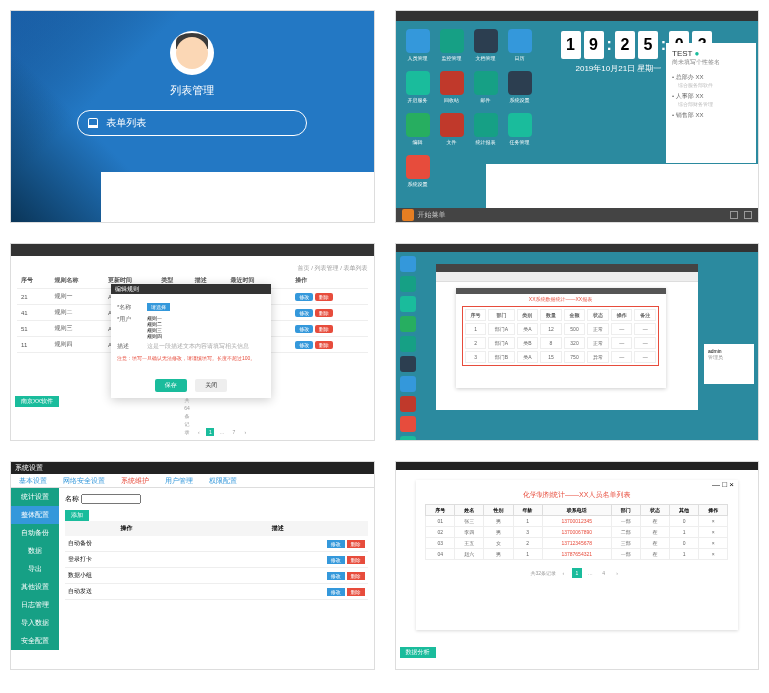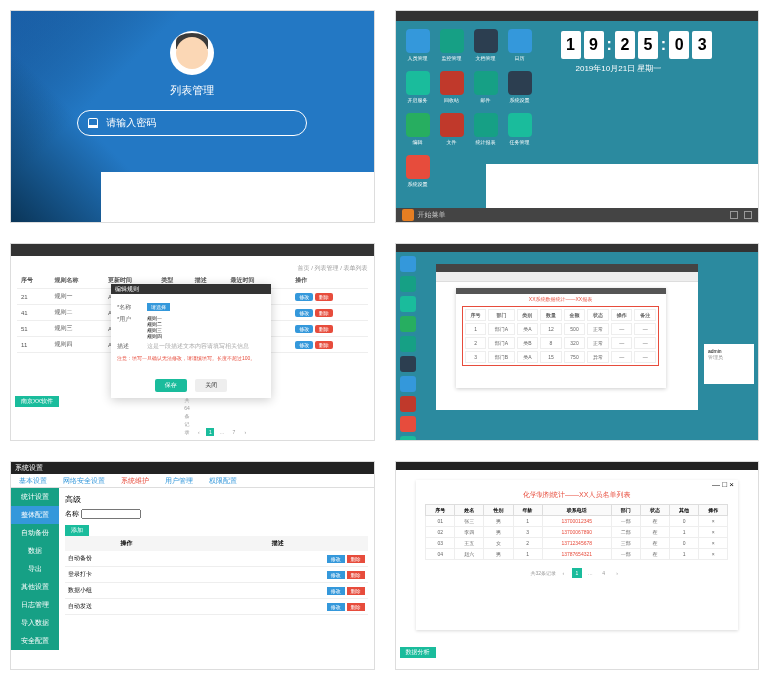--- a/index.html
+++ b/index.html
@@ -128,21 +128,21 @@
 
 <div class="shot s1">
   <div class="poly"></div>
   <div class="avatar">
     <div class="avatar-hair"></div>
     <div class="avatar-face"></div>
   </div>
   <div class="title">列表管理</div>
   <div class="input-row">
     <span class="icon lock"></span>
-    <span class="ph">请输入密码</span>
+    <span class="ph">表单列表</span>
   </div>
   <div class="white-bar"></div>
 </div>
 
 <div class="shot s2">
   <div class="topbar"></div>
   <div class="icons" id="s2-apps">
         <div class="app">
           <div class="app-ico c-blue"></div>
           <div class="app-lbl">人员管理</div>
@@ -200,20 +200,38 @@
     <span class="digit">1</span>
     <span class="digit">9</span>
     <span class="colon">:</span>
     <span class="digit">2</span>
     <span class="digit">5</span>
     <span class="colon">:</span>
     <span class="digit">0</span>
     <span class="digit">3</span>
   </div>
   <div class="date">2019年10月21日 星期一</div>
+  <div class="side-panel">
+    <div class="hdr"><span>TEST</span> <span style="color:#1abc9c;">●</span></div>
+    <div class="sub">尚未填写个性签名</div>
+    <div id="s2-side-items">
+          <div class="item">
+            <div>• 总部办 XX</div>
+            <div style="color:#bbb;font-size:5px;padding-left:6px;">综合服务部软件</div>
+          </div>
+          <div class="item">
+            <div>• 人事部 XX</div>
+            <div style="color:#bbb;font-size:5px;padding-left:6px;">综合部财务管理</div>
+          </div>
+          <div class="item">
+            <div>• 销售部 XX</div>
+            <div style="color:#bbb;font-size:5px;padding-left:6px;"></div>
+          </div>
+        </div>
+  </div>
   <div class="white-bar2"></div>
   <div class="taskbar">
     <span class="start"></span>
     <span class="txt">开始菜单</span>
     <div class="right-icons">
       <span class="ri"></span>
       <span class="ri"></span>
     </div>
   </div>
 </div>
@@ -403,21 +421,20 @@
           <div class="sidetab c-blue">整体配置</div>
           <div class="sidetab c-teal">自动备份</div>
           <div class="sidetab c-teal">数据</div>
           <div class="sidetab c-teal">导出</div>
           <div class="sidetab c-teal">其他设置</div>
           <div class="sidetab c-teal">日志管理</div>
           <div class="sidetab c-teal">导入数据</div>
           <div class="sidetab c-teal">安全配置</div>
         </div>
     <div class="main">
-      <div class="main-hdr">高级</div>
       <div class="search-row">
         <span>名称</span>
         <input type="text" style="">
       </div>
       <div><span class="btn-add">添加</span></div>
       <table class="cfg-table">
         <thead>
               <tr>
                 <th>操作</th>
                 <th>描述</th>

